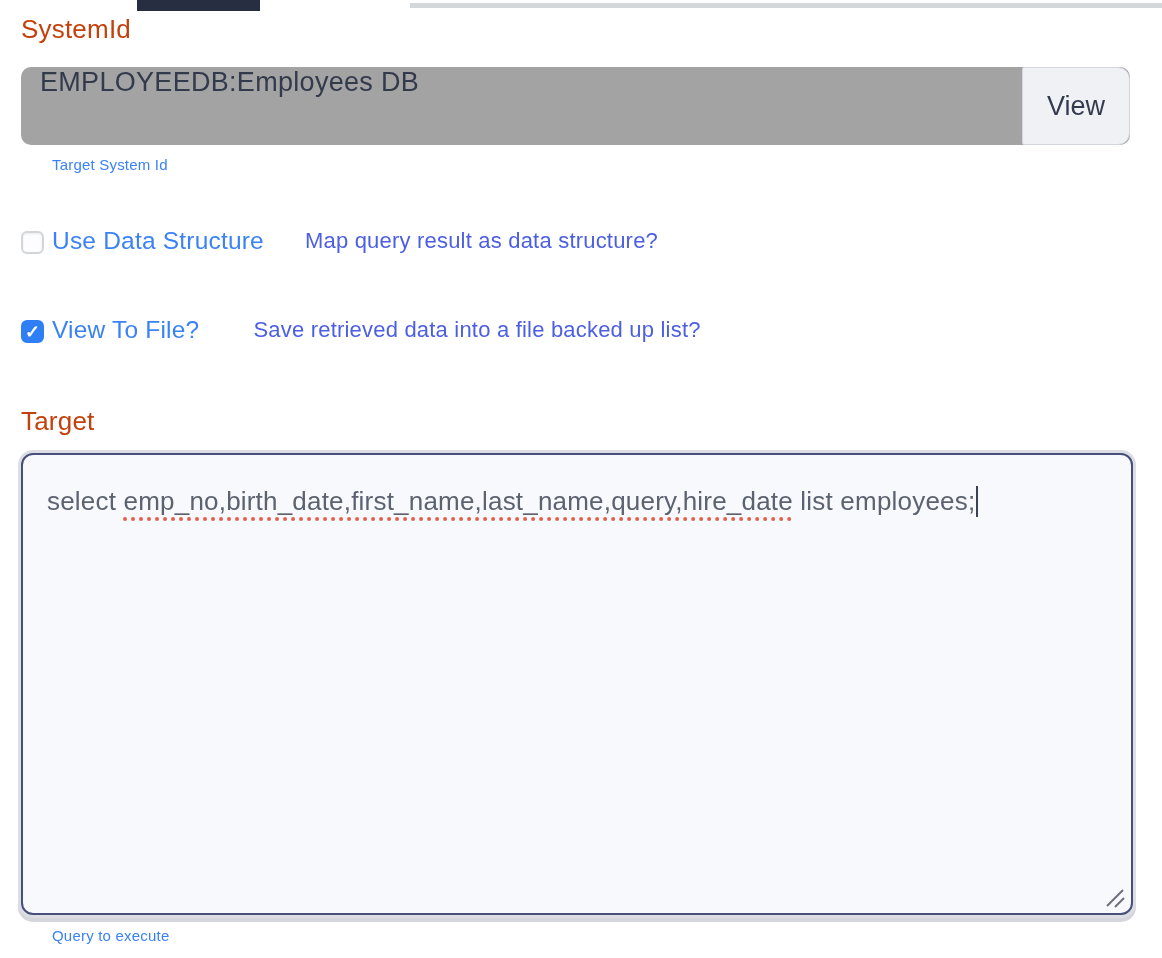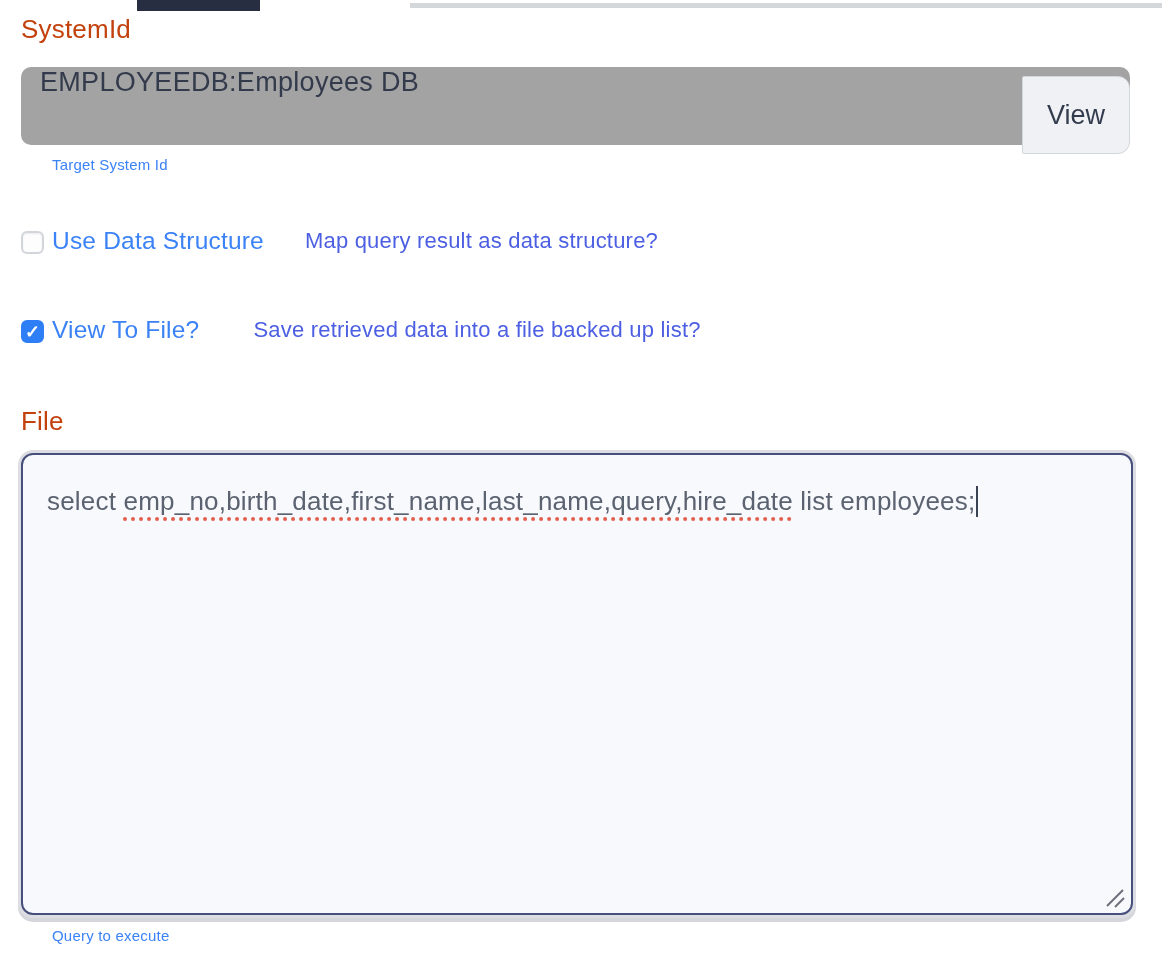--- a/index.html
+++ b/index.html
@@ -40,21 +40,20 @@
     padding-left: 19px; font-size: 27px; letter-spacing: 0.3px; color: #333a4b;
     white-space: nowrap;
   }
   .view-btn {
     position: absolute; left: 1022px; top: 67px; width: 108px; height: 78px;
     background: #f0f1f4; border: 1px solid #d3d7dc;
     border-radius: 2px 12px 12px 2px;
     display: flex; align-items: center; justify-content: center;
     font-size: 27px; color: #333b4e; cursor: pointer;
     font-family: "Liberation Sans", sans-serif;
-    margin-top: 9px;
   }
 
   .helper-text {
     position: absolute; left: 52px;
     font-size: 15px; color: #3b82f6; letter-spacing: 0.2px;
   }
   .helper-sysid { top: 156px; }
   .helper-query { top: 927px; }
 
   
@@ -138,21 +137,21 @@
   </div>
 
   <div class="check-row row-stf">
     <span class="checkbox checked">
         <span>✓</span>
       </span>
     <span class="check-label">View To File?</span>
     <span class="check-link link-stf">Save retrieved data into a file backed up list?</span>
   </div>
 
-  <div class="field-label lbl-query">File</div>
+  <div class="field-label lbl-query">Target</div>
 
   <div class="query-box">
     <div class="query-line"><span>select </span><span class="misspelled">emp_no,birth_date,first_name,last_name,query,hire_date</span><span> list employees;</span><span class="caret"></span></div>
     <svg class="resize-handle" viewBox="0 0 22 22">
       <line x1="4" y1="20" x2="20" y2="4" stroke="#6b6f7a" stroke-width="2"></line>
       <line x1="12" y1="21" x2="21" y2="12" stroke="#6b6f7a" stroke-width="2"></line>
     </svg>
   </div>
 
   <div class="helper-text helper-query">Query to execute</div>

